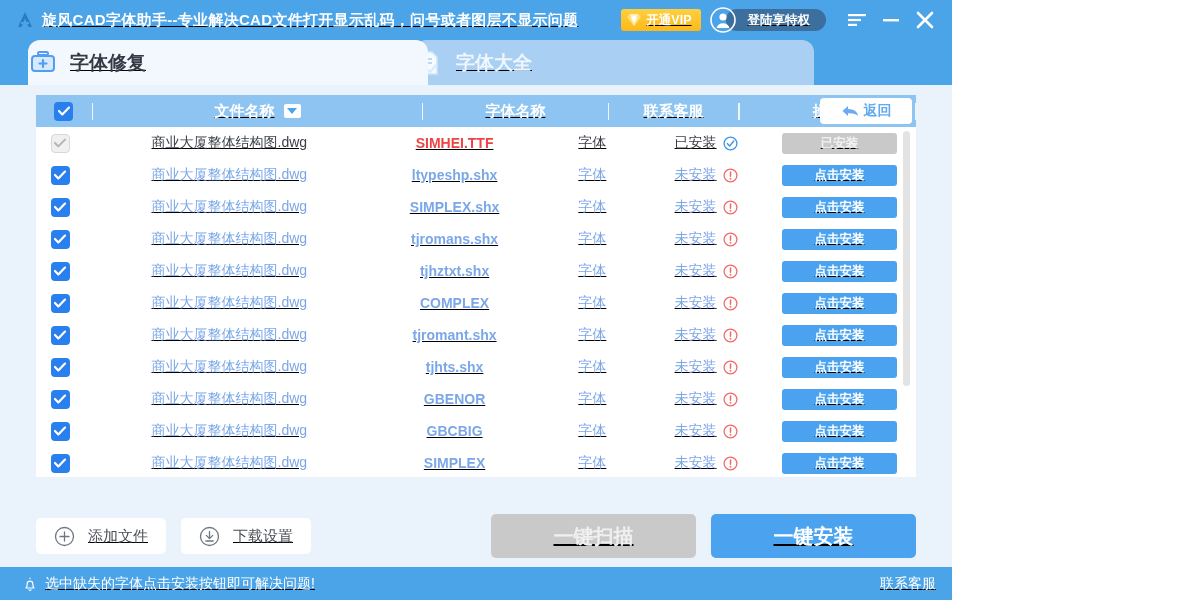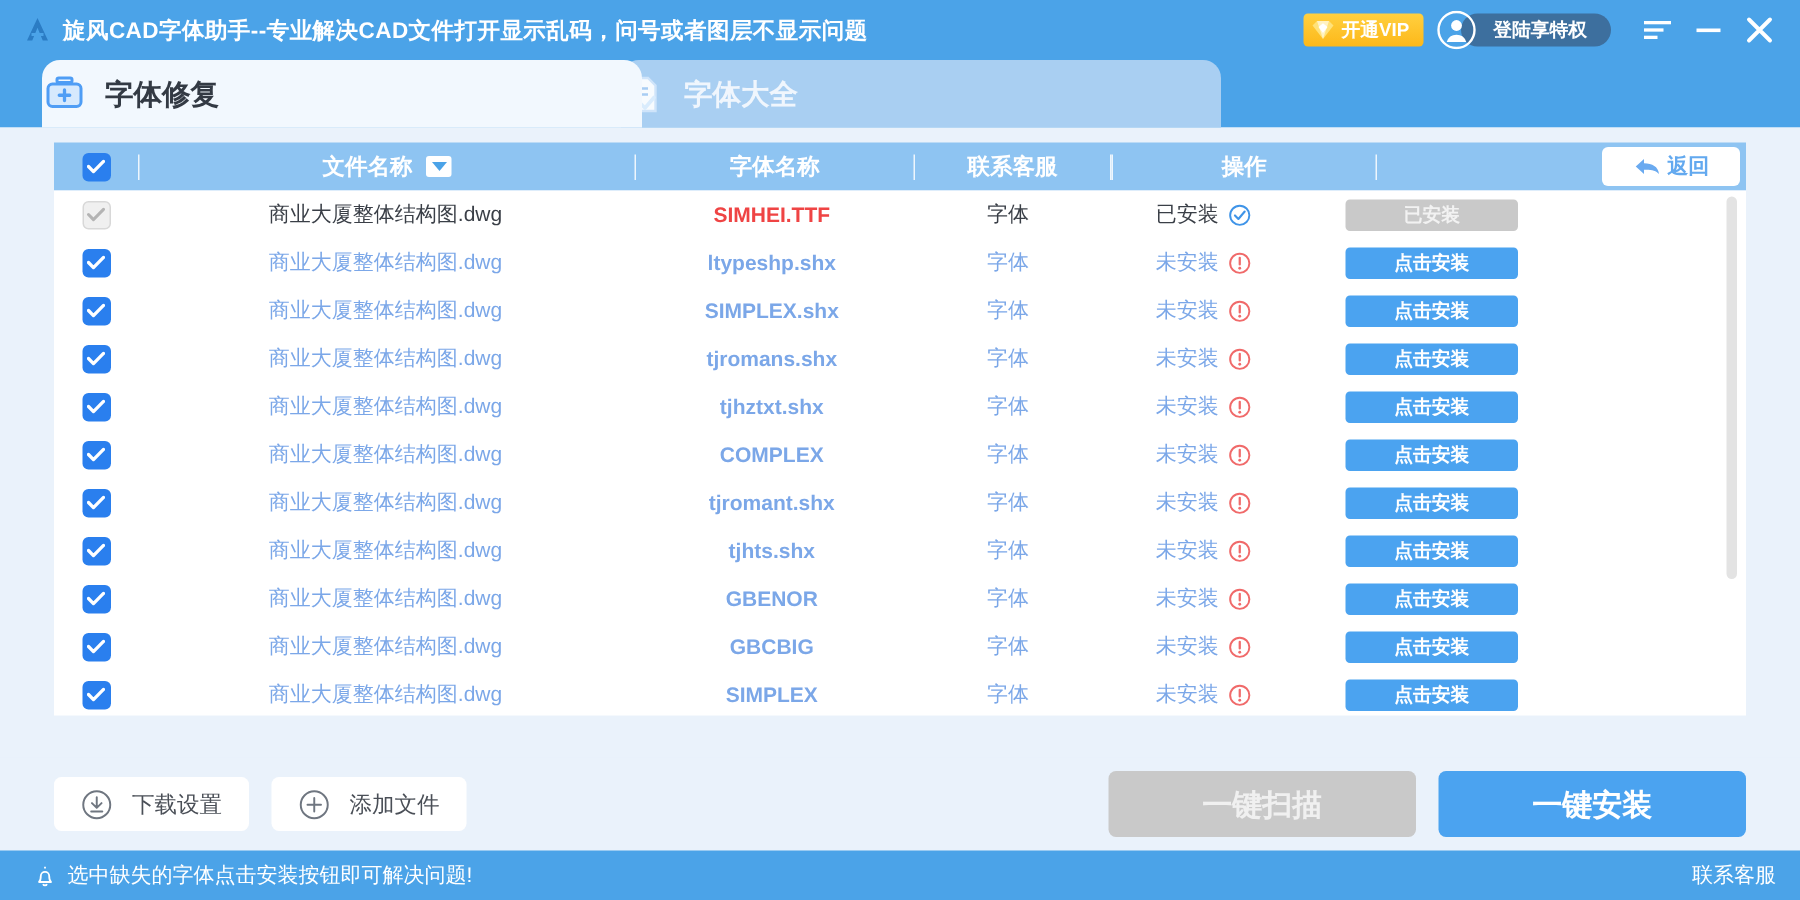--- a/index.html
+++ b/index.html
@@ -4,23 +4,23 @@
 <style>
   * { box-sizing: border-box; margin: 0; padding: 0; }
   html, body {
     width: 1200px; height: 600px;
     font-family: "Liberation Sans", "DejaVu Sans", sans-serif;
     overflow: hidden;
     background: #ffffff;
   }
   #app {
     position: relative;
-    width: 1200px; height: 600px;
+    width: 952px; height: 600px;
     background: #e8f1fb;
-    display: flex; flex-direction: column;
+    display: flex; flex-direction: column; text-decoration: underline;
   }
 
   
   .titlebar {
     height: 40px; flex: 0 0 40px;
     background: #4ba3e8;
     display: flex; align-items: center;
     padding: 0 10px 0 14px;
     color: #ffffff;
   }
@@ -608,34 +608,34 @@
       <div class="vscroll"></div>
     </div>
 
   </div>
 
   <div class="actions">
     <div class="ghost-btn">
       <span class="ghost-icon">
         <svg width="21" height="21" viewBox="0 0 21 21">
           <circle cx="10.5" cy="10.5" r="9" fill="none" stroke="#6f7680" stroke-width="1.3"></circle>
+          <path d="M10.5 6 v9 M6 10.5 h9" stroke="#6f7680" stroke-width="1.3" stroke-linecap="round"></path>
+        </svg>
+      </span>
+      <span>添加文件</span>
+    </div>
+    <div class="ghost-btn">
+      <span class="ghost-icon">
+        <svg width="21" height="21" viewBox="0 0 21 21">
+          <circle cx="10.5" cy="10.5" r="9" fill="none" stroke="#6f7680" stroke-width="1.3"></circle>
           <path d="M10.5 5.5 v7 M7.3 9.4 L10.5 12.6 L13.7 9.4" fill="none" stroke="#6f7680" stroke-width="1.3" stroke-linecap="round" stroke-linejoin="round"></path>
           <path d="M6.8 15 h7.4" stroke="#6f7680" stroke-width="1.3" stroke-linecap="round"></path>
         </svg>
       </span>
       <span>下载设置</span>
-    </div>
-    <div class="ghost-btn">
-      <span class="ghost-icon">
-        <svg width="21" height="21" viewBox="0 0 21 21">
-          <circle cx="10.5" cy="10.5" r="9" fill="none" stroke="#6f7680" stroke-width="1.3"></circle>
-          <path d="M10.5 6 v9 M6 10.5 h9" stroke="#6f7680" stroke-width="1.3" stroke-linecap="round"></path>
-        </svg>
-      </span>
-      <span>添加文件</span>
     </div>
     <span class="actions-spacer"></span>
     <div class="big-btn scan">一键扫描</div>
     <div class="big-btn install">一键安装</div>
   </div>
 
   <div class="statusbar">
     <span class="bell-icon">
       <svg width="16" height="16" viewBox="0 0 16 16">
         <path d="M8 1.8 V3 M4 12 h8 c-1.2 -1 -1.2 -2.2 -1.2 -4 a2.8 2.8 0 0 0 -5.6 0 c0 1.8 0 3 -1.2 4 Z" fill="none" stroke="#ffffff" stroke-width="1.2" stroke-linejoin="round"></path>

